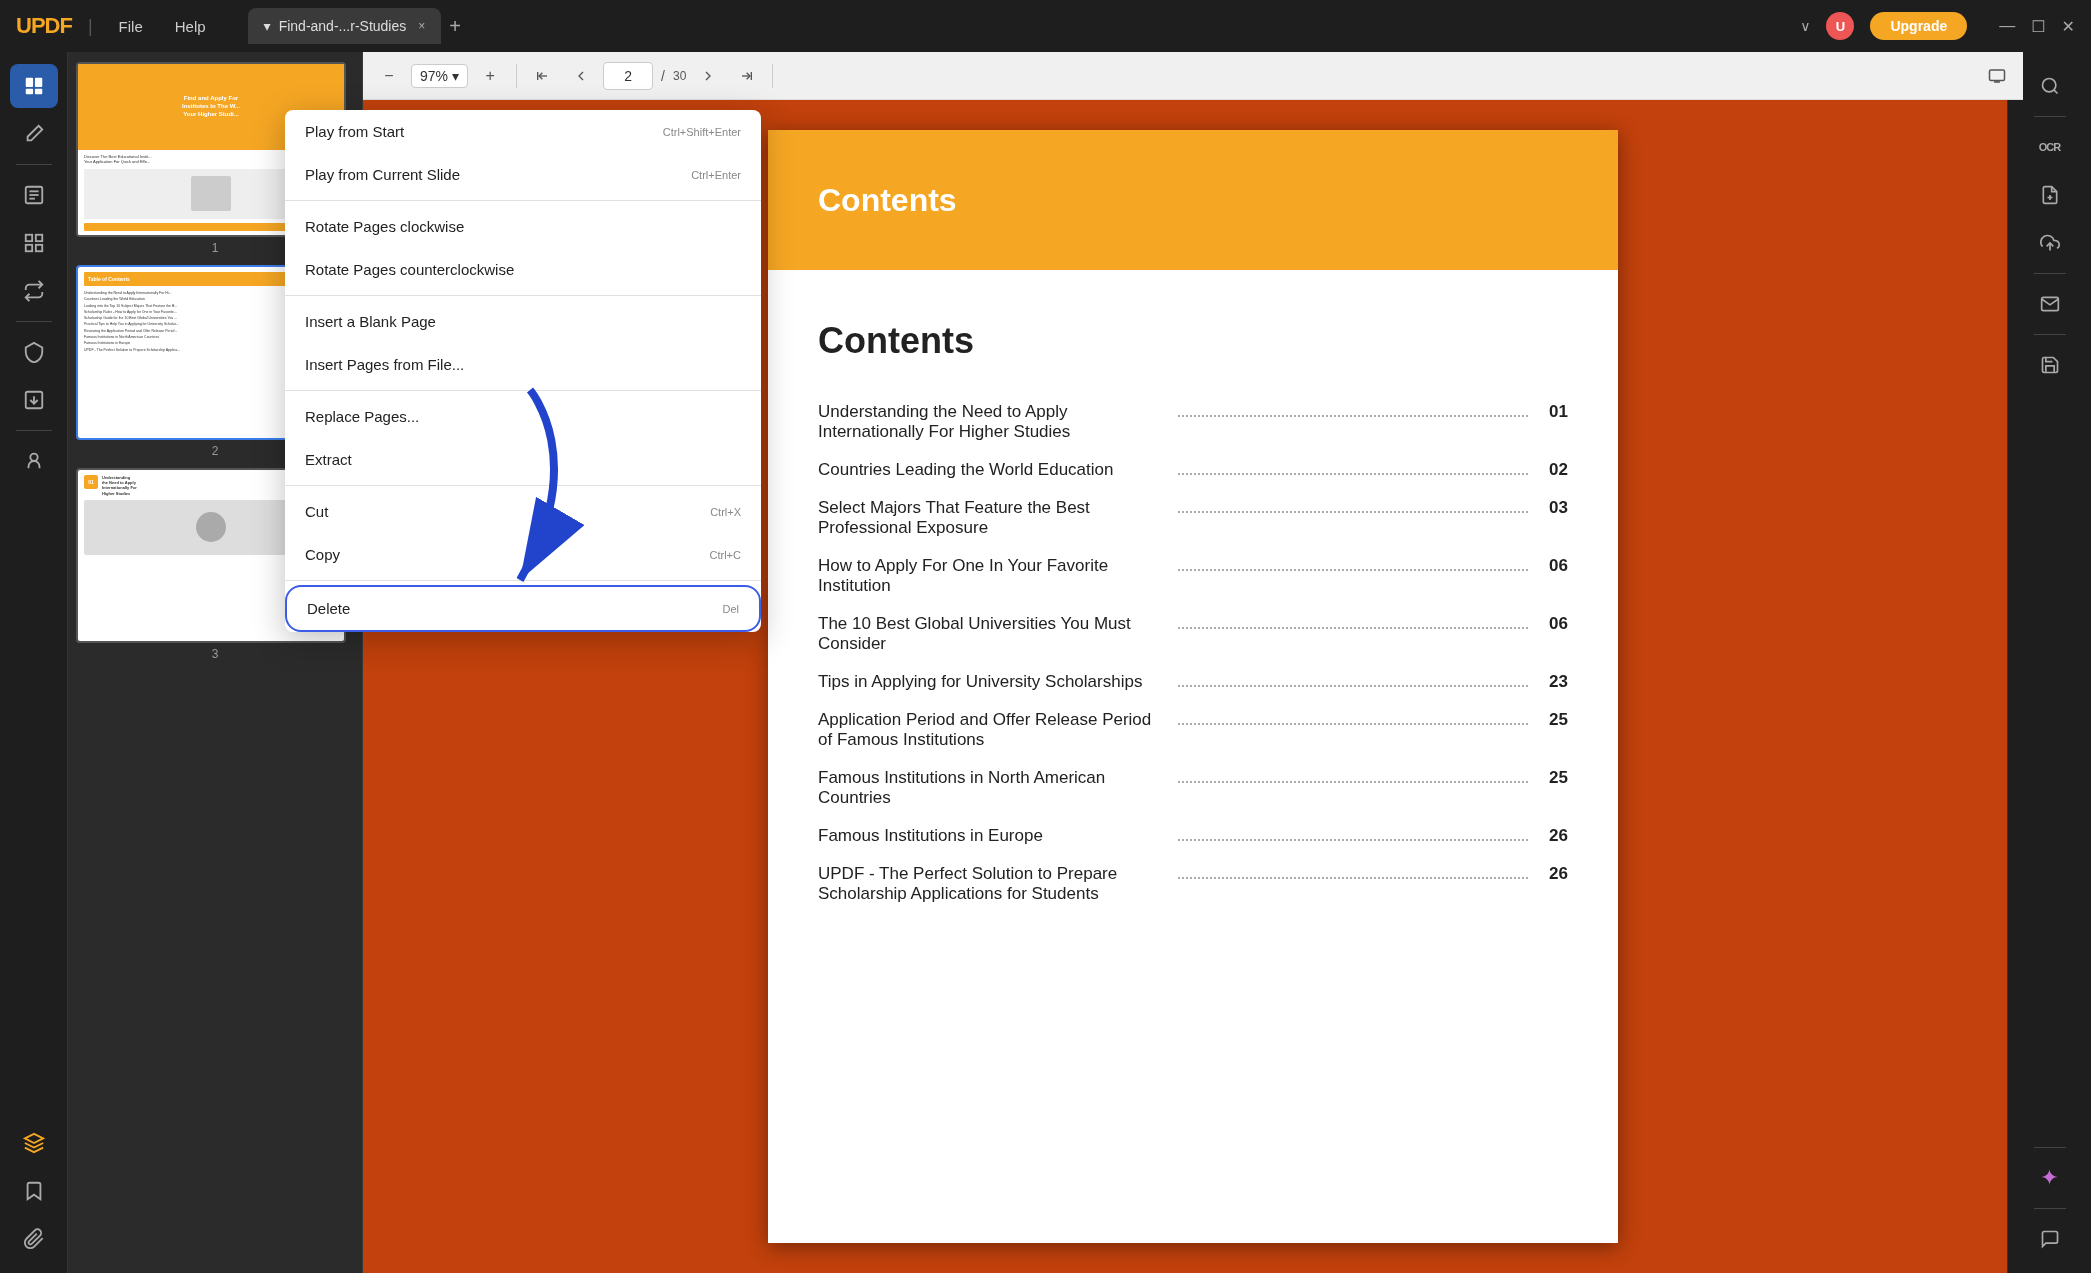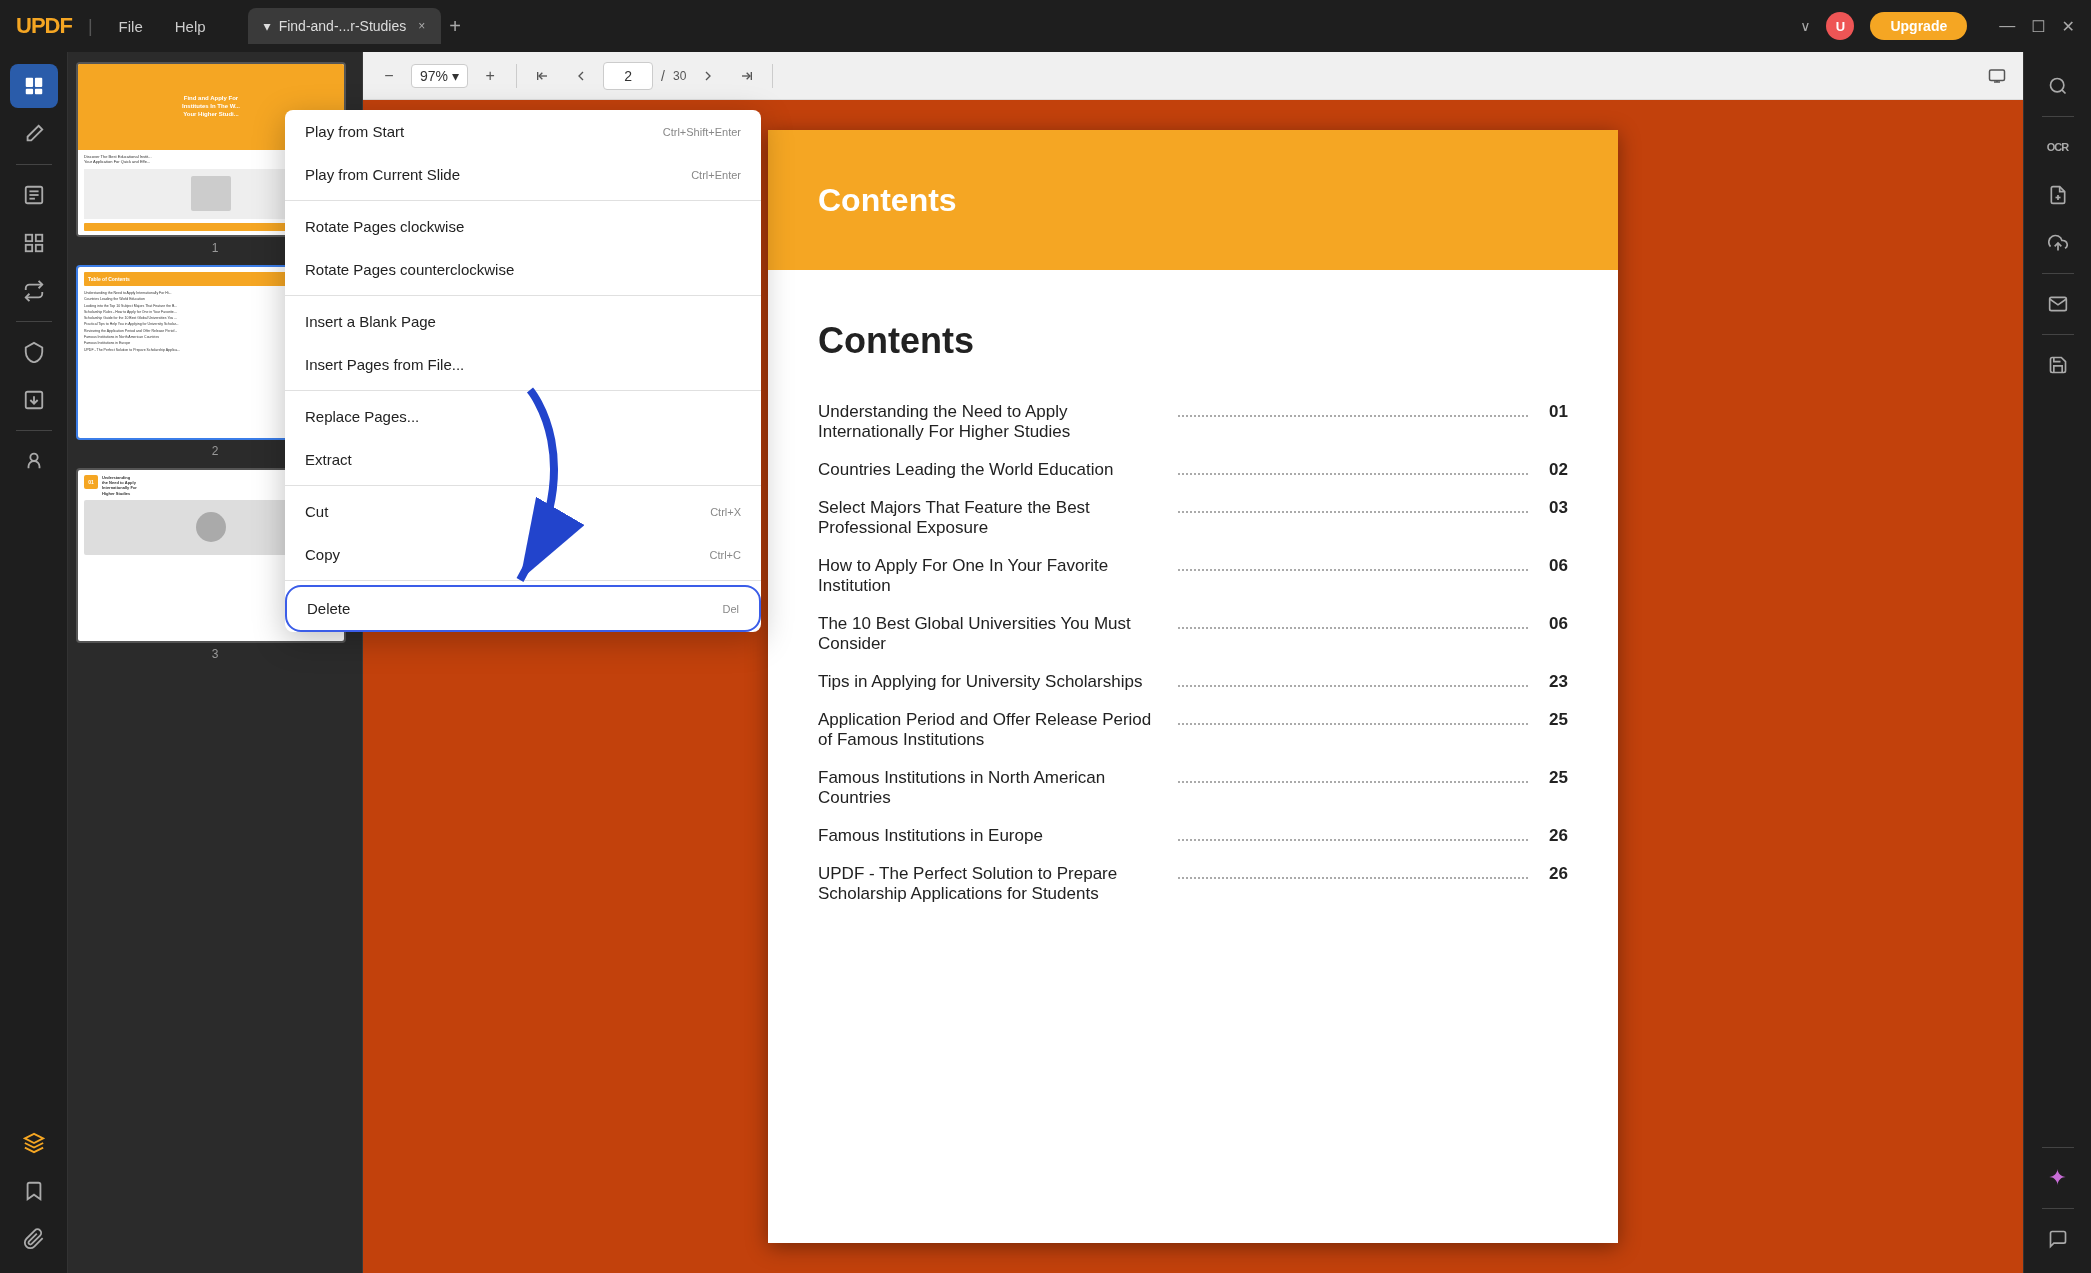--- a/index.html
+++ b/index.html
@@ -113,21 +113,21 @@
     .toc-item {
       display: flex; align-items: baseline; margin-bottom: 18px;
       font-size: 17px; color: #222;
     }
     .toc-text { flex: 1; }
     .toc-dots { flex: 1; border-bottom: 2px dotted #aaa; margin: 0 10px; margin-bottom: 4px; }
     .toc-num { font-size: 17px; color: #222; font-weight: 600; min-width: 30px; text-align: right; }
 
     
     .right-sidebar {
-      width: 68px; background: #1e1e1e; display: flex; flex-direction: column;
+      width: 84px; background: #1e1e1e; display: flex; flex-direction: column;
       align-items: center; padding: 12px 0; gap: 4px; border-left: 1px solid #333;
       position: absolute; right: 0; top: 52px; bottom: 0;
     }
     .right-tool { width: 44px; height: 44px; display: flex; align-items: center; justify-content: center; color: #aaa; cursor: pointer; border-radius: 6px; font-size: 18px; }
     .right-sep { width: 32px; height: 1px; background: #444; margin: 4px 0; }
 
     
     .context-menu {
       position: absolute; left: 285px; top: 110px; width: 476px;
       background: #fff; border-radius: 8px; box-shadow: 0 8px 32px rgba(0,0,0,0.25);

